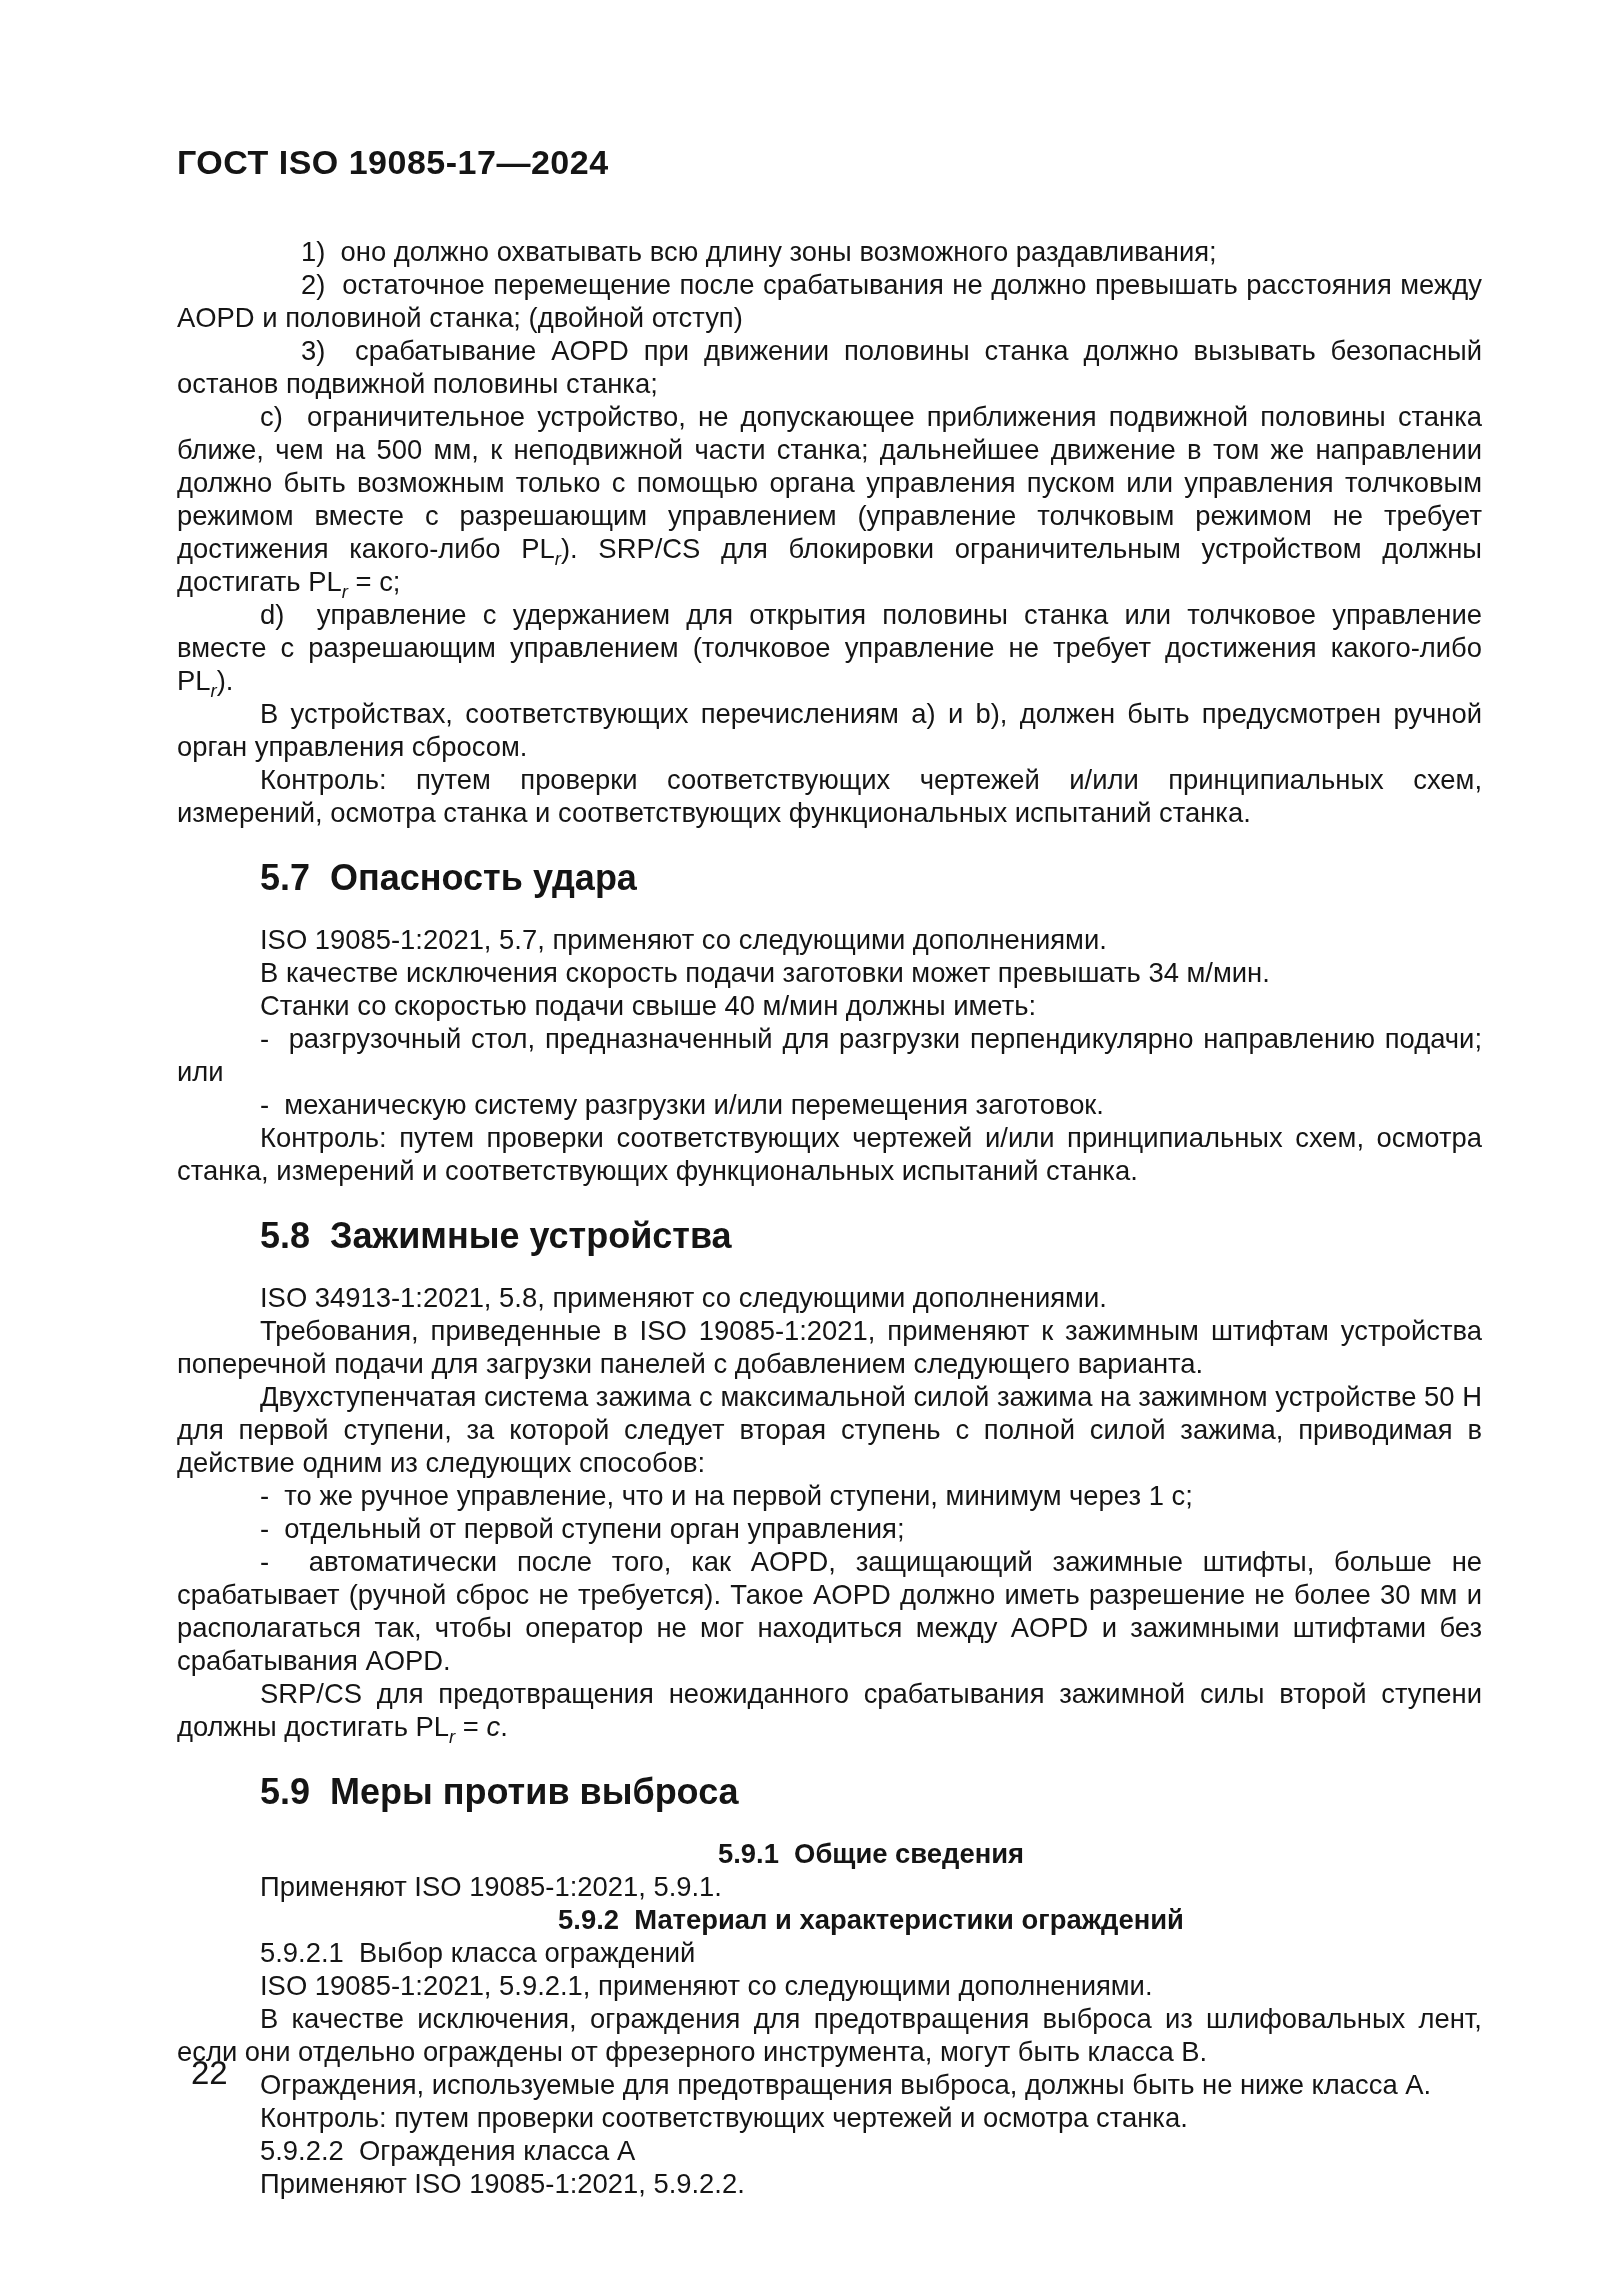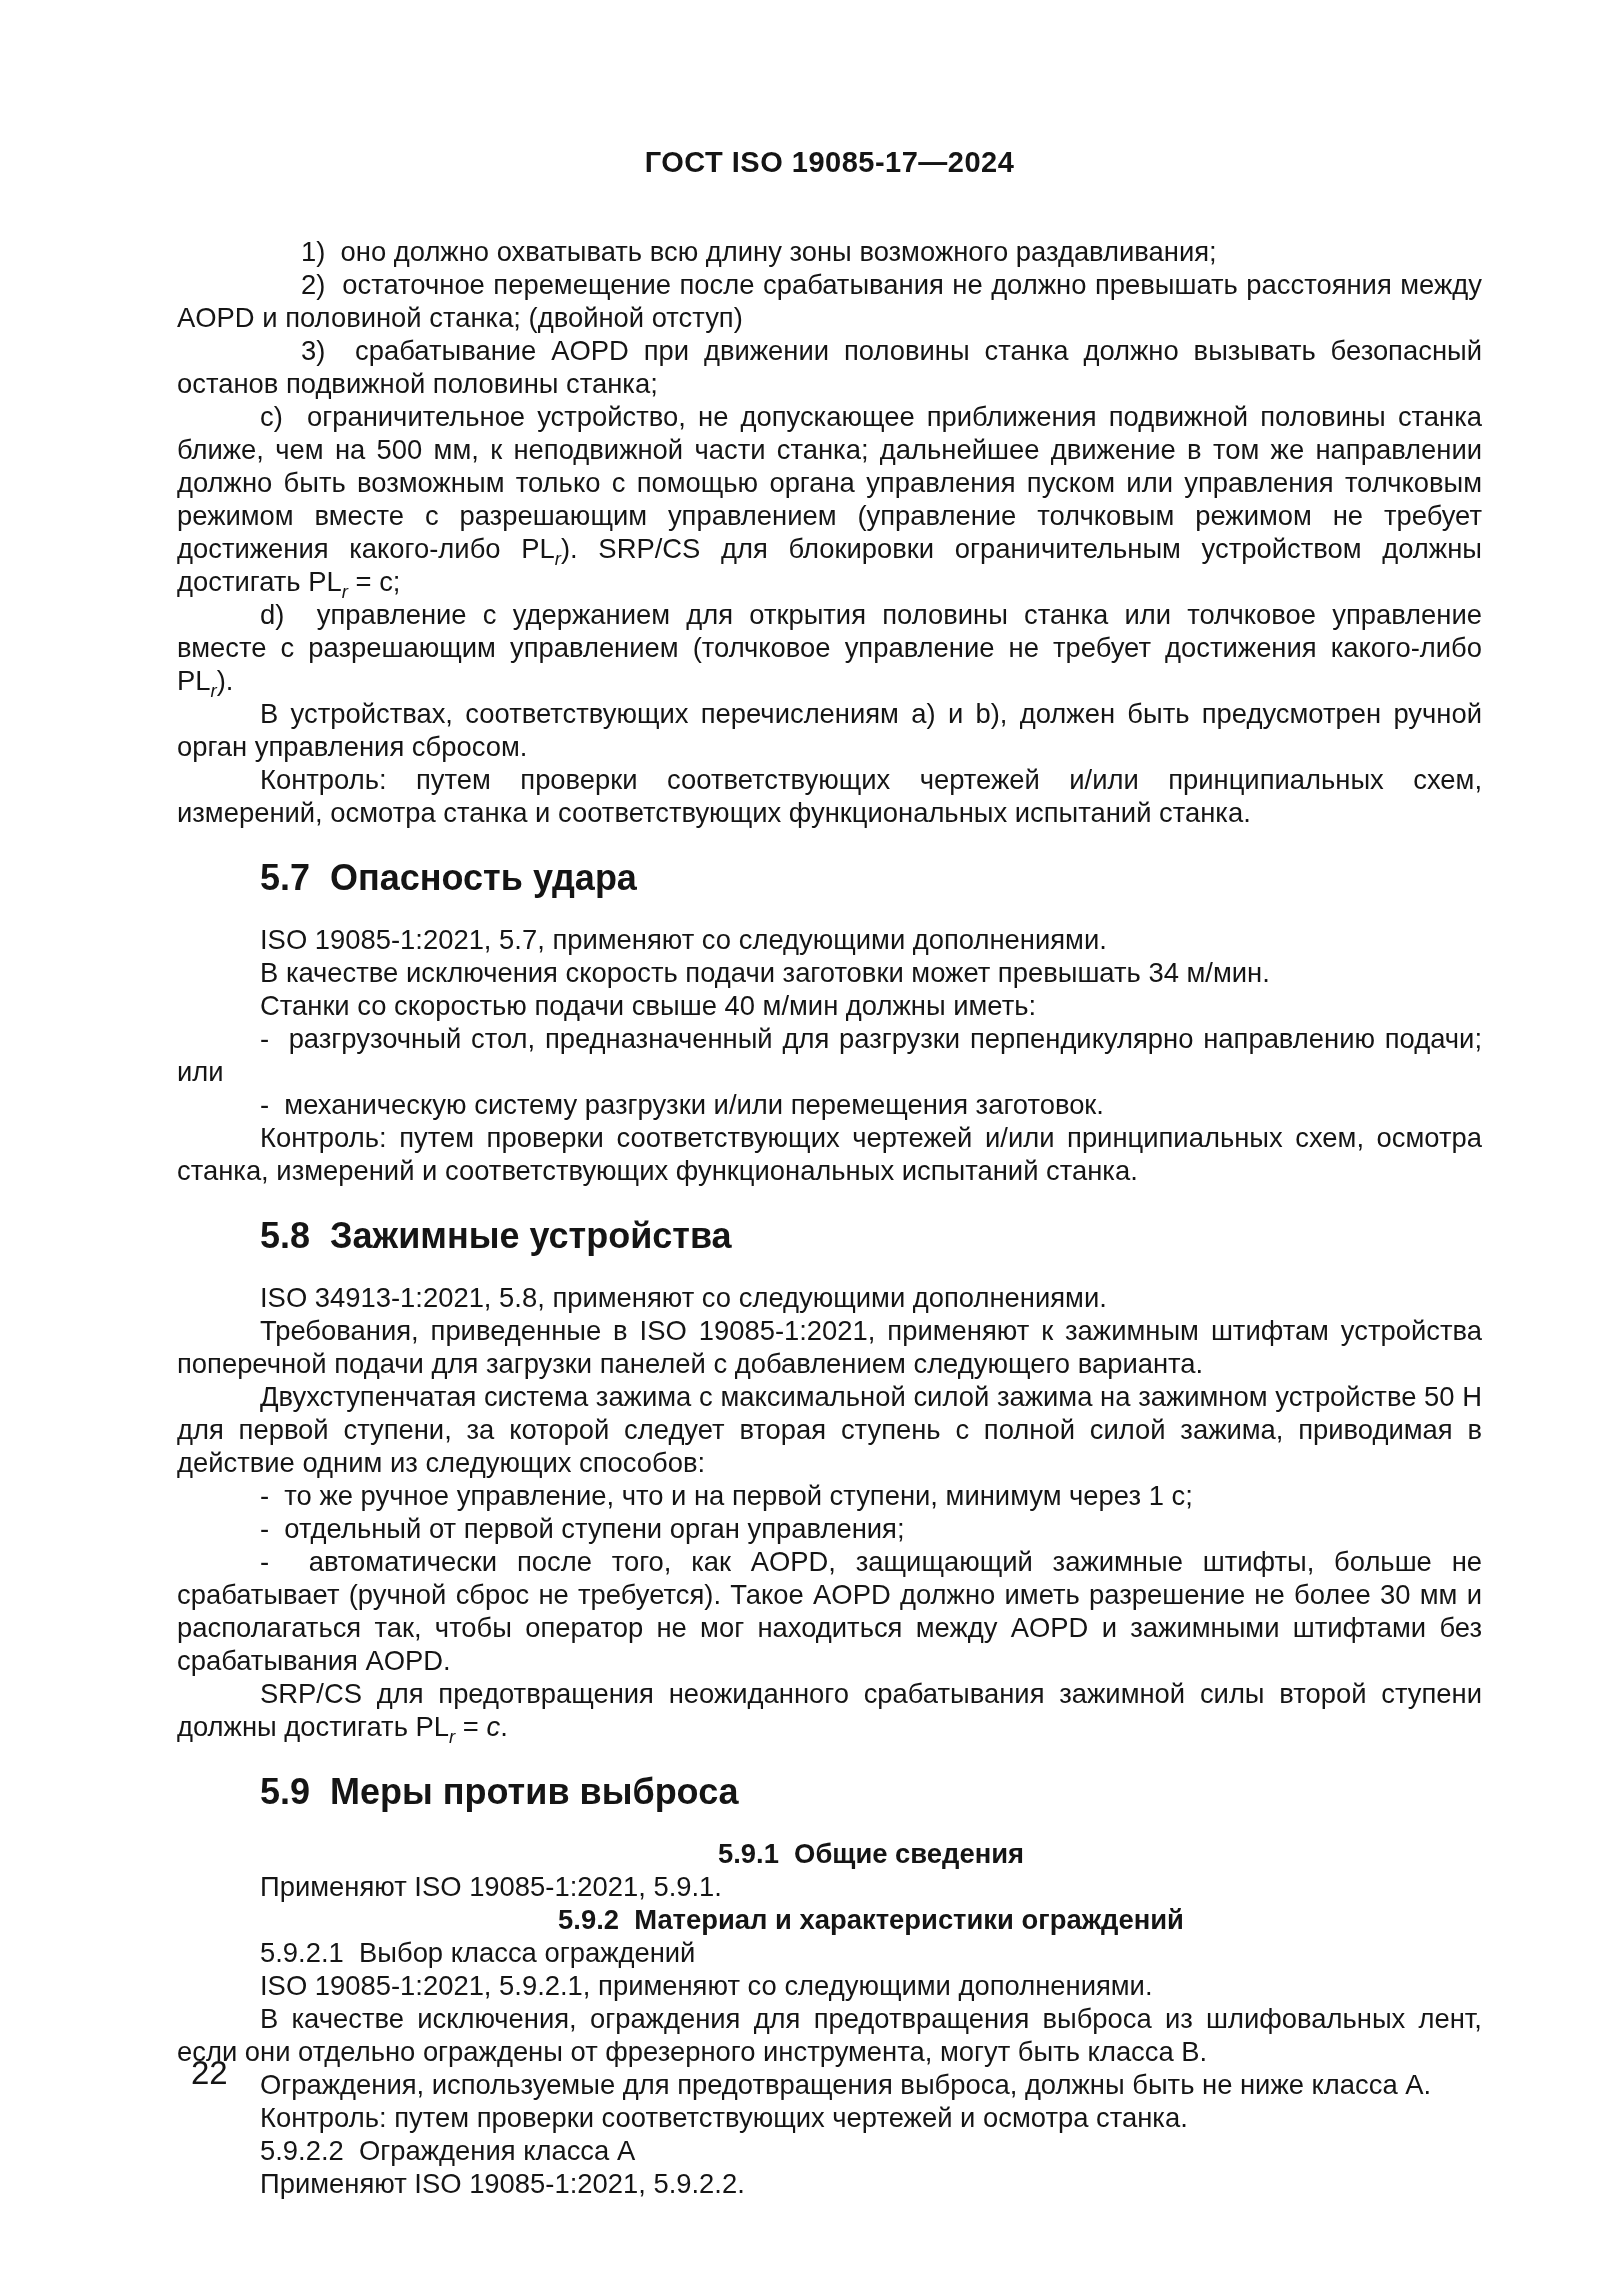--- a/index.html
+++ b/index.html
@@ -12,26 +12,25 @@
     width: 1621px;
     height: 2293px;
     background: #ffffff;
     overflow: hidden;
     font-family: "Liberation Sans", "DejaVu Sans", sans-serif;
     color: #151515;
     box-sizing: border-box;
     padding: 147px 139px 0 177px;
   }
   .doc-header {
-    font-size: 29px;
+    font-size: 34px;
     font-weight: bold;
     line-height: 31px;
     margin: 0 0 57px 0;
     letter-spacing: 0.5px;
-    text-align: center;
   }
   .doc {
     width: 1305px;
   }
   .doc p, .doc h2, .doc h3 {
     margin: 0;
     font-size: 27.4px;
     line-height: 33px;
     text-align: justify;
     font-weight: normal;

